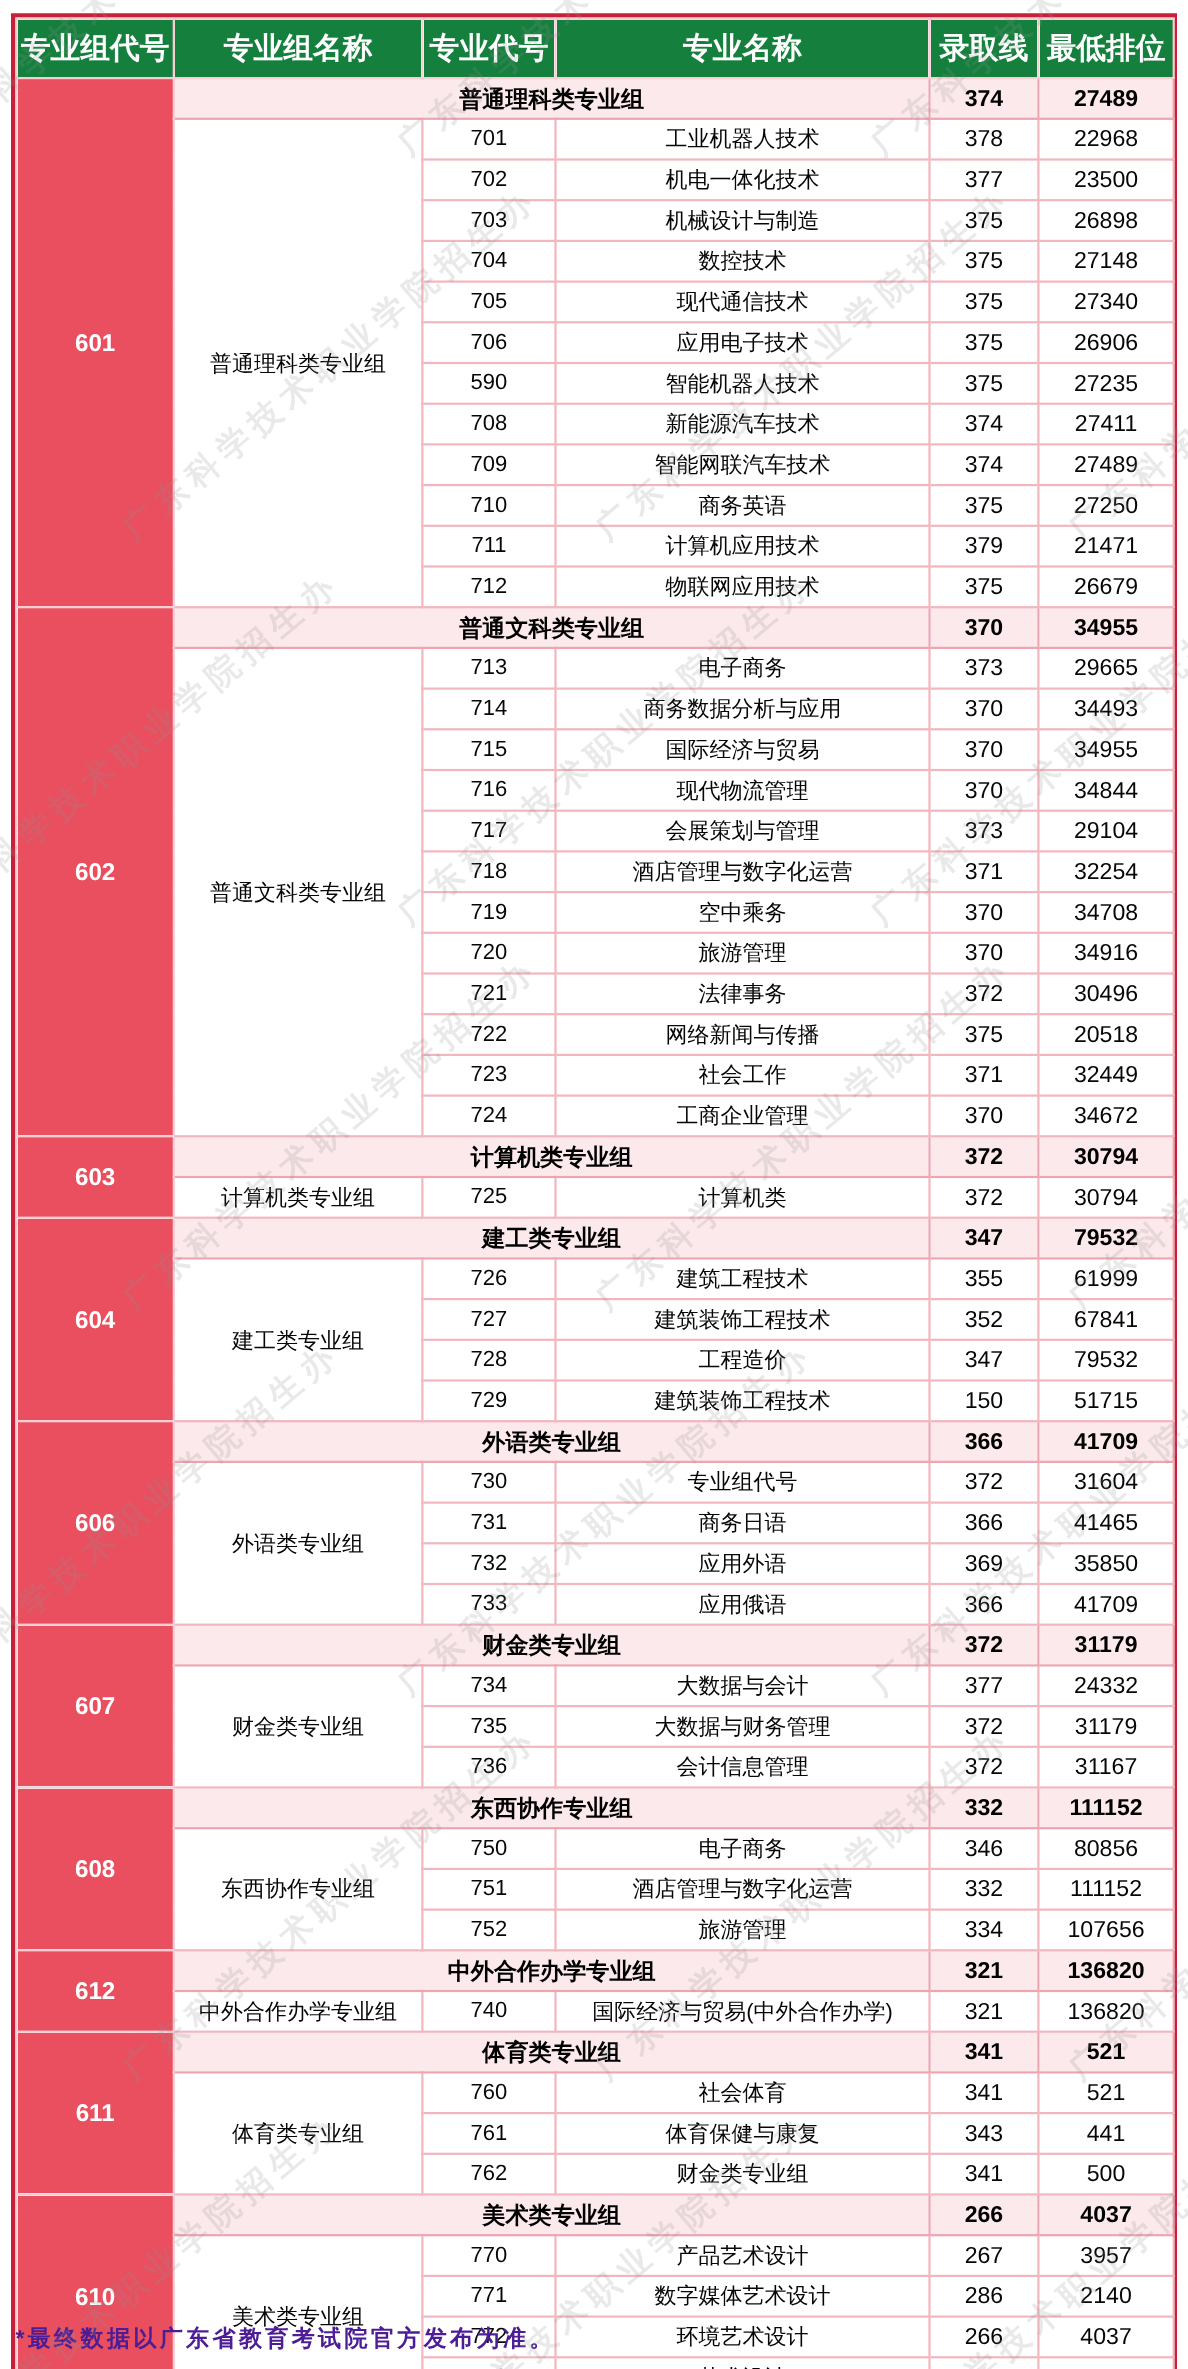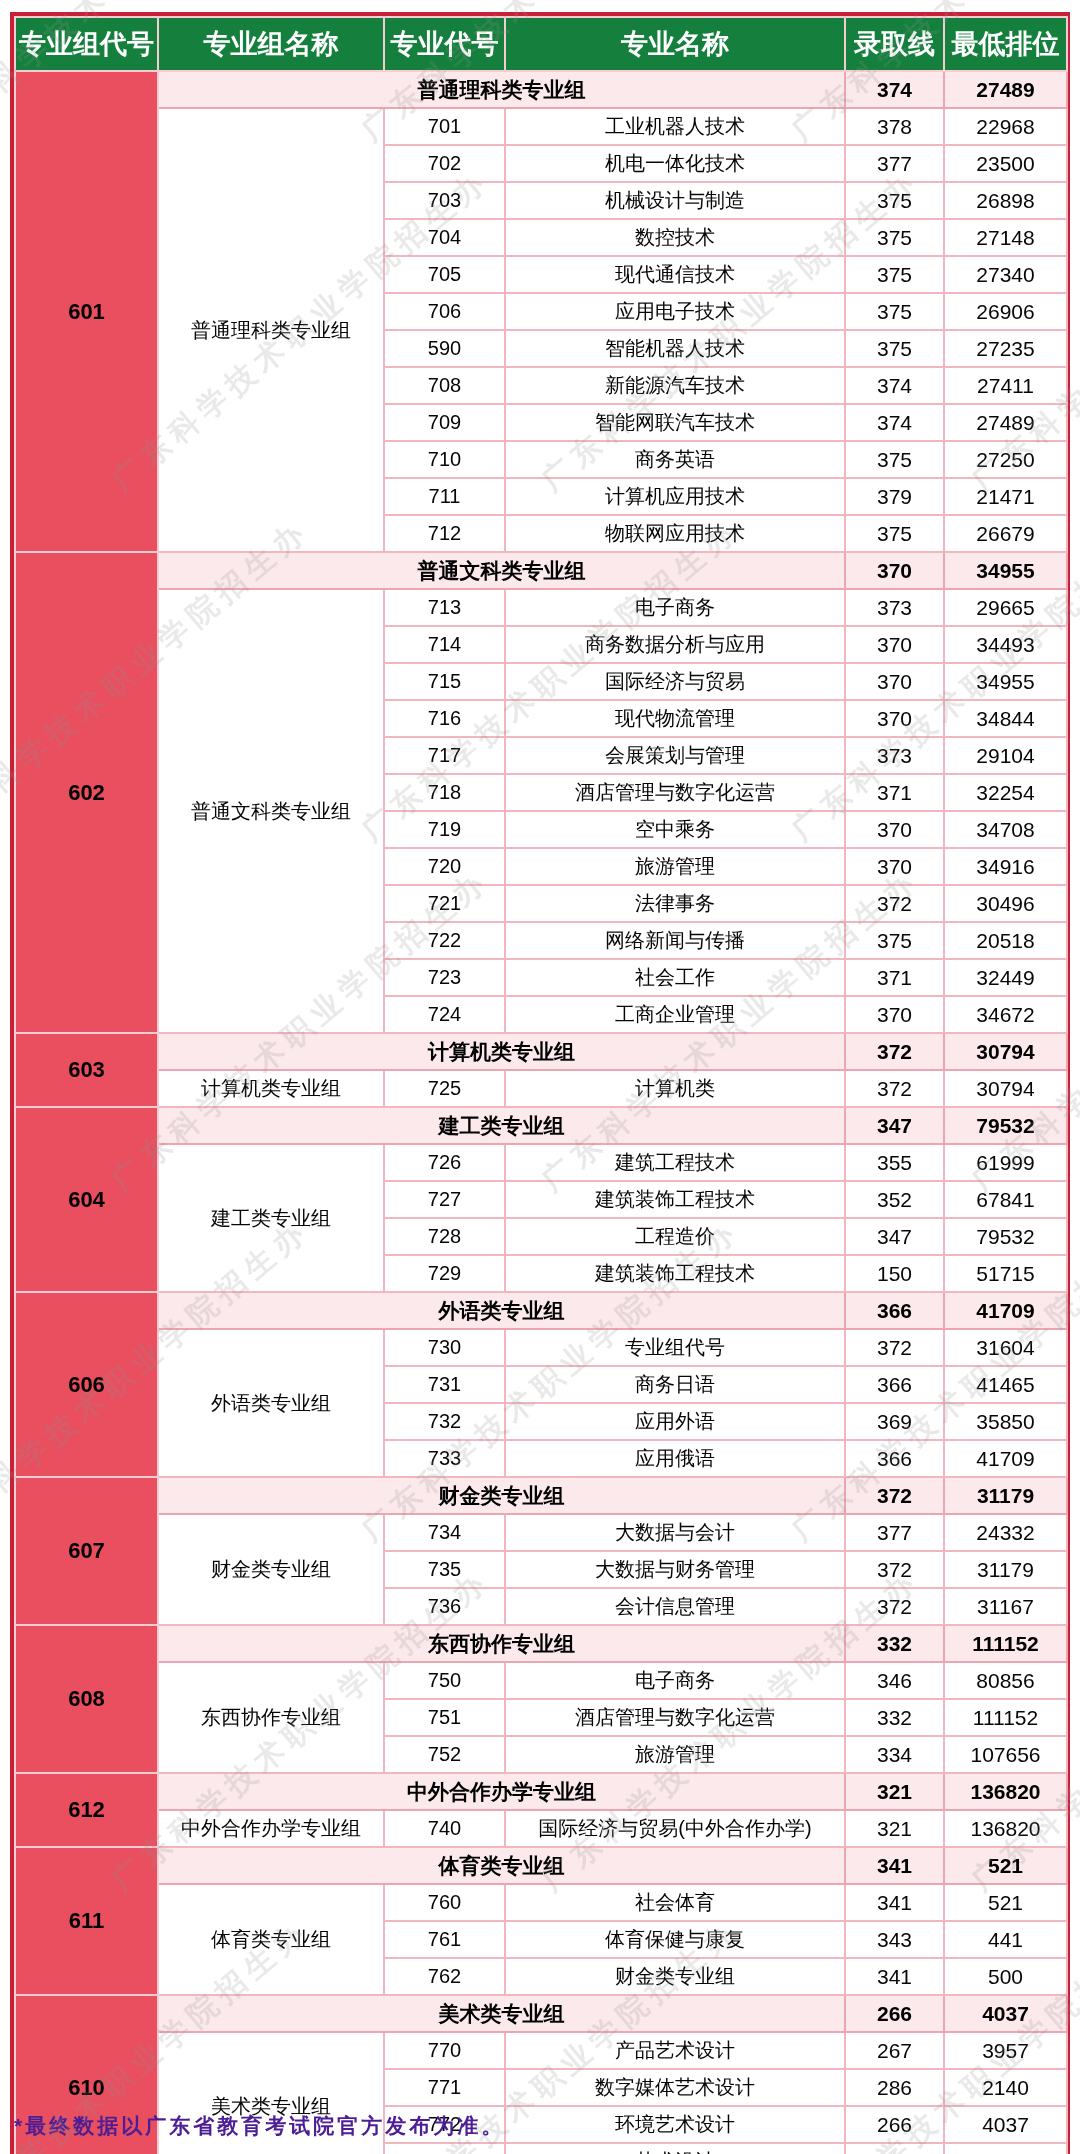--- a/index.html
+++ b/index.html
@@ -31,21 +31,21 @@
   th.h-cell{
     height:52px;
     background:#15803d;
     color:#ffffff;
     font-size:27px;font-weight:bold;
     border:2px solid #f7ccd2;
   }
   
   td.gcode{
     background:#e94f5f;
-    color:#000000;
+    color:#ffffff;
     font-size:22px;font-weight:bold;
     border:2px solid #f7ccd2;
   }
   
   td.gheader,td.gline,td.grank{
     height:35px;
     background:#fce9ec;
     color:#000000;
     font-size:21px;font-weight:bold;
     border:2px solid #eda5b1;

